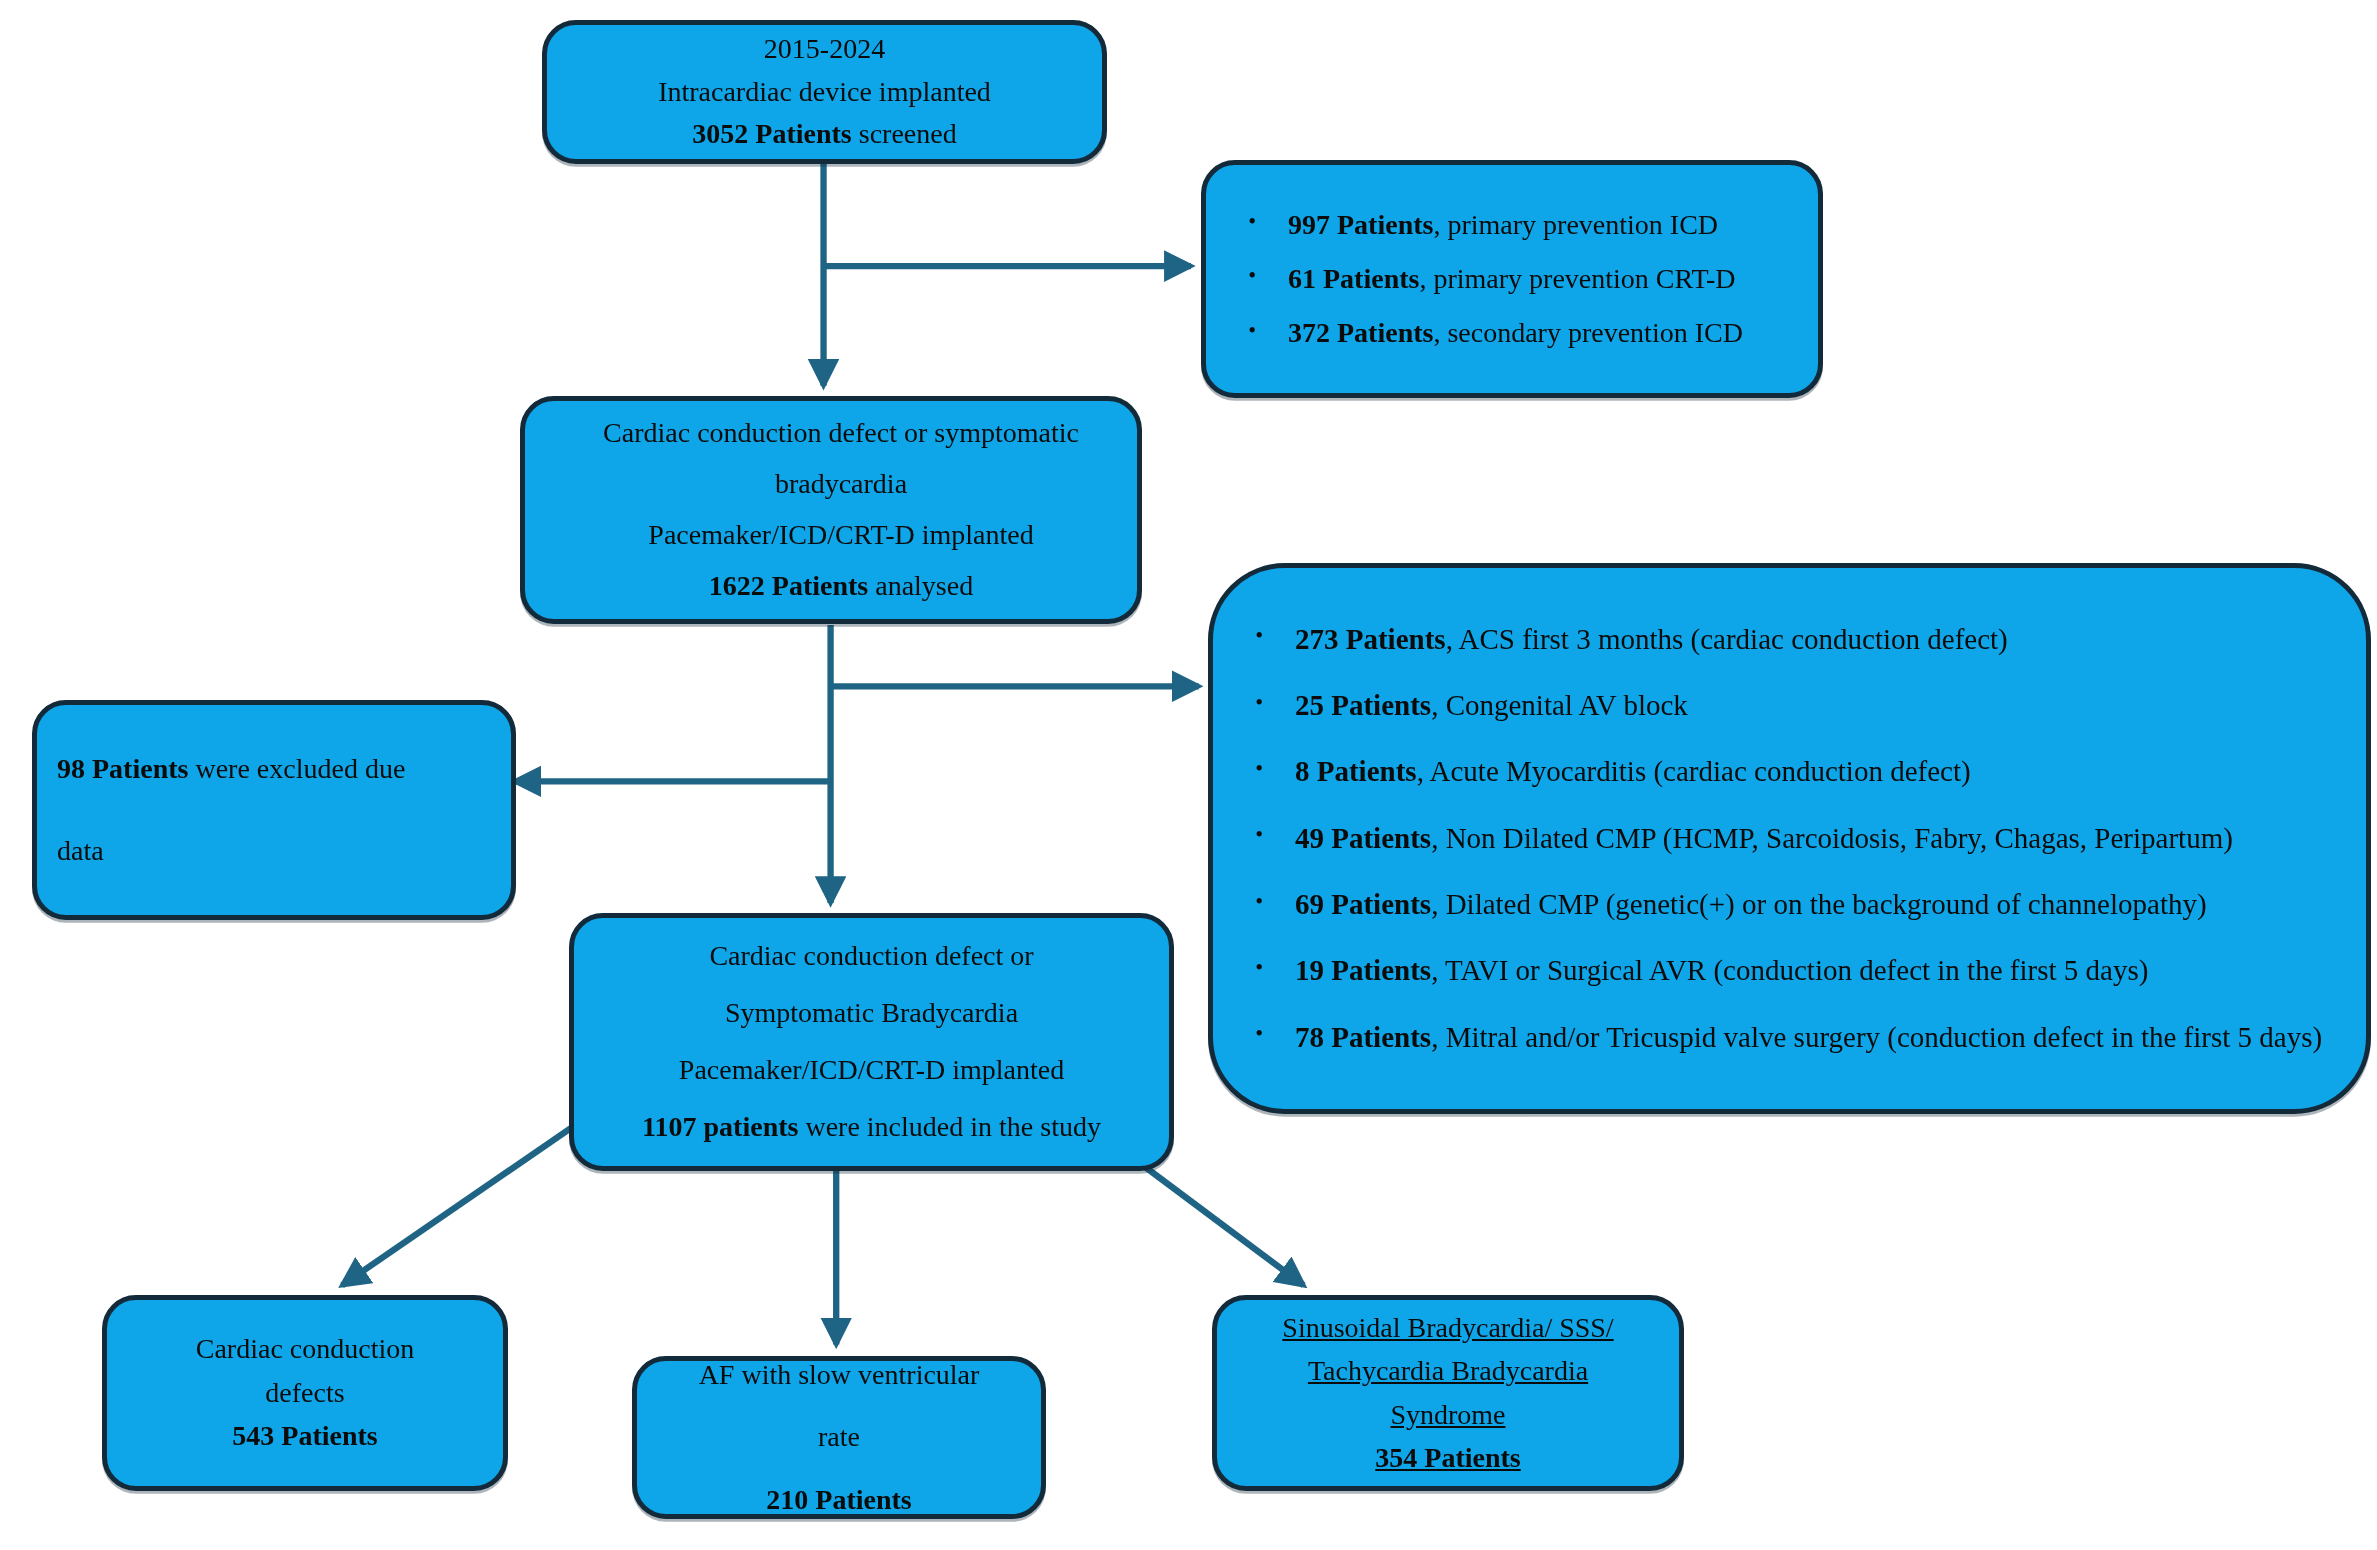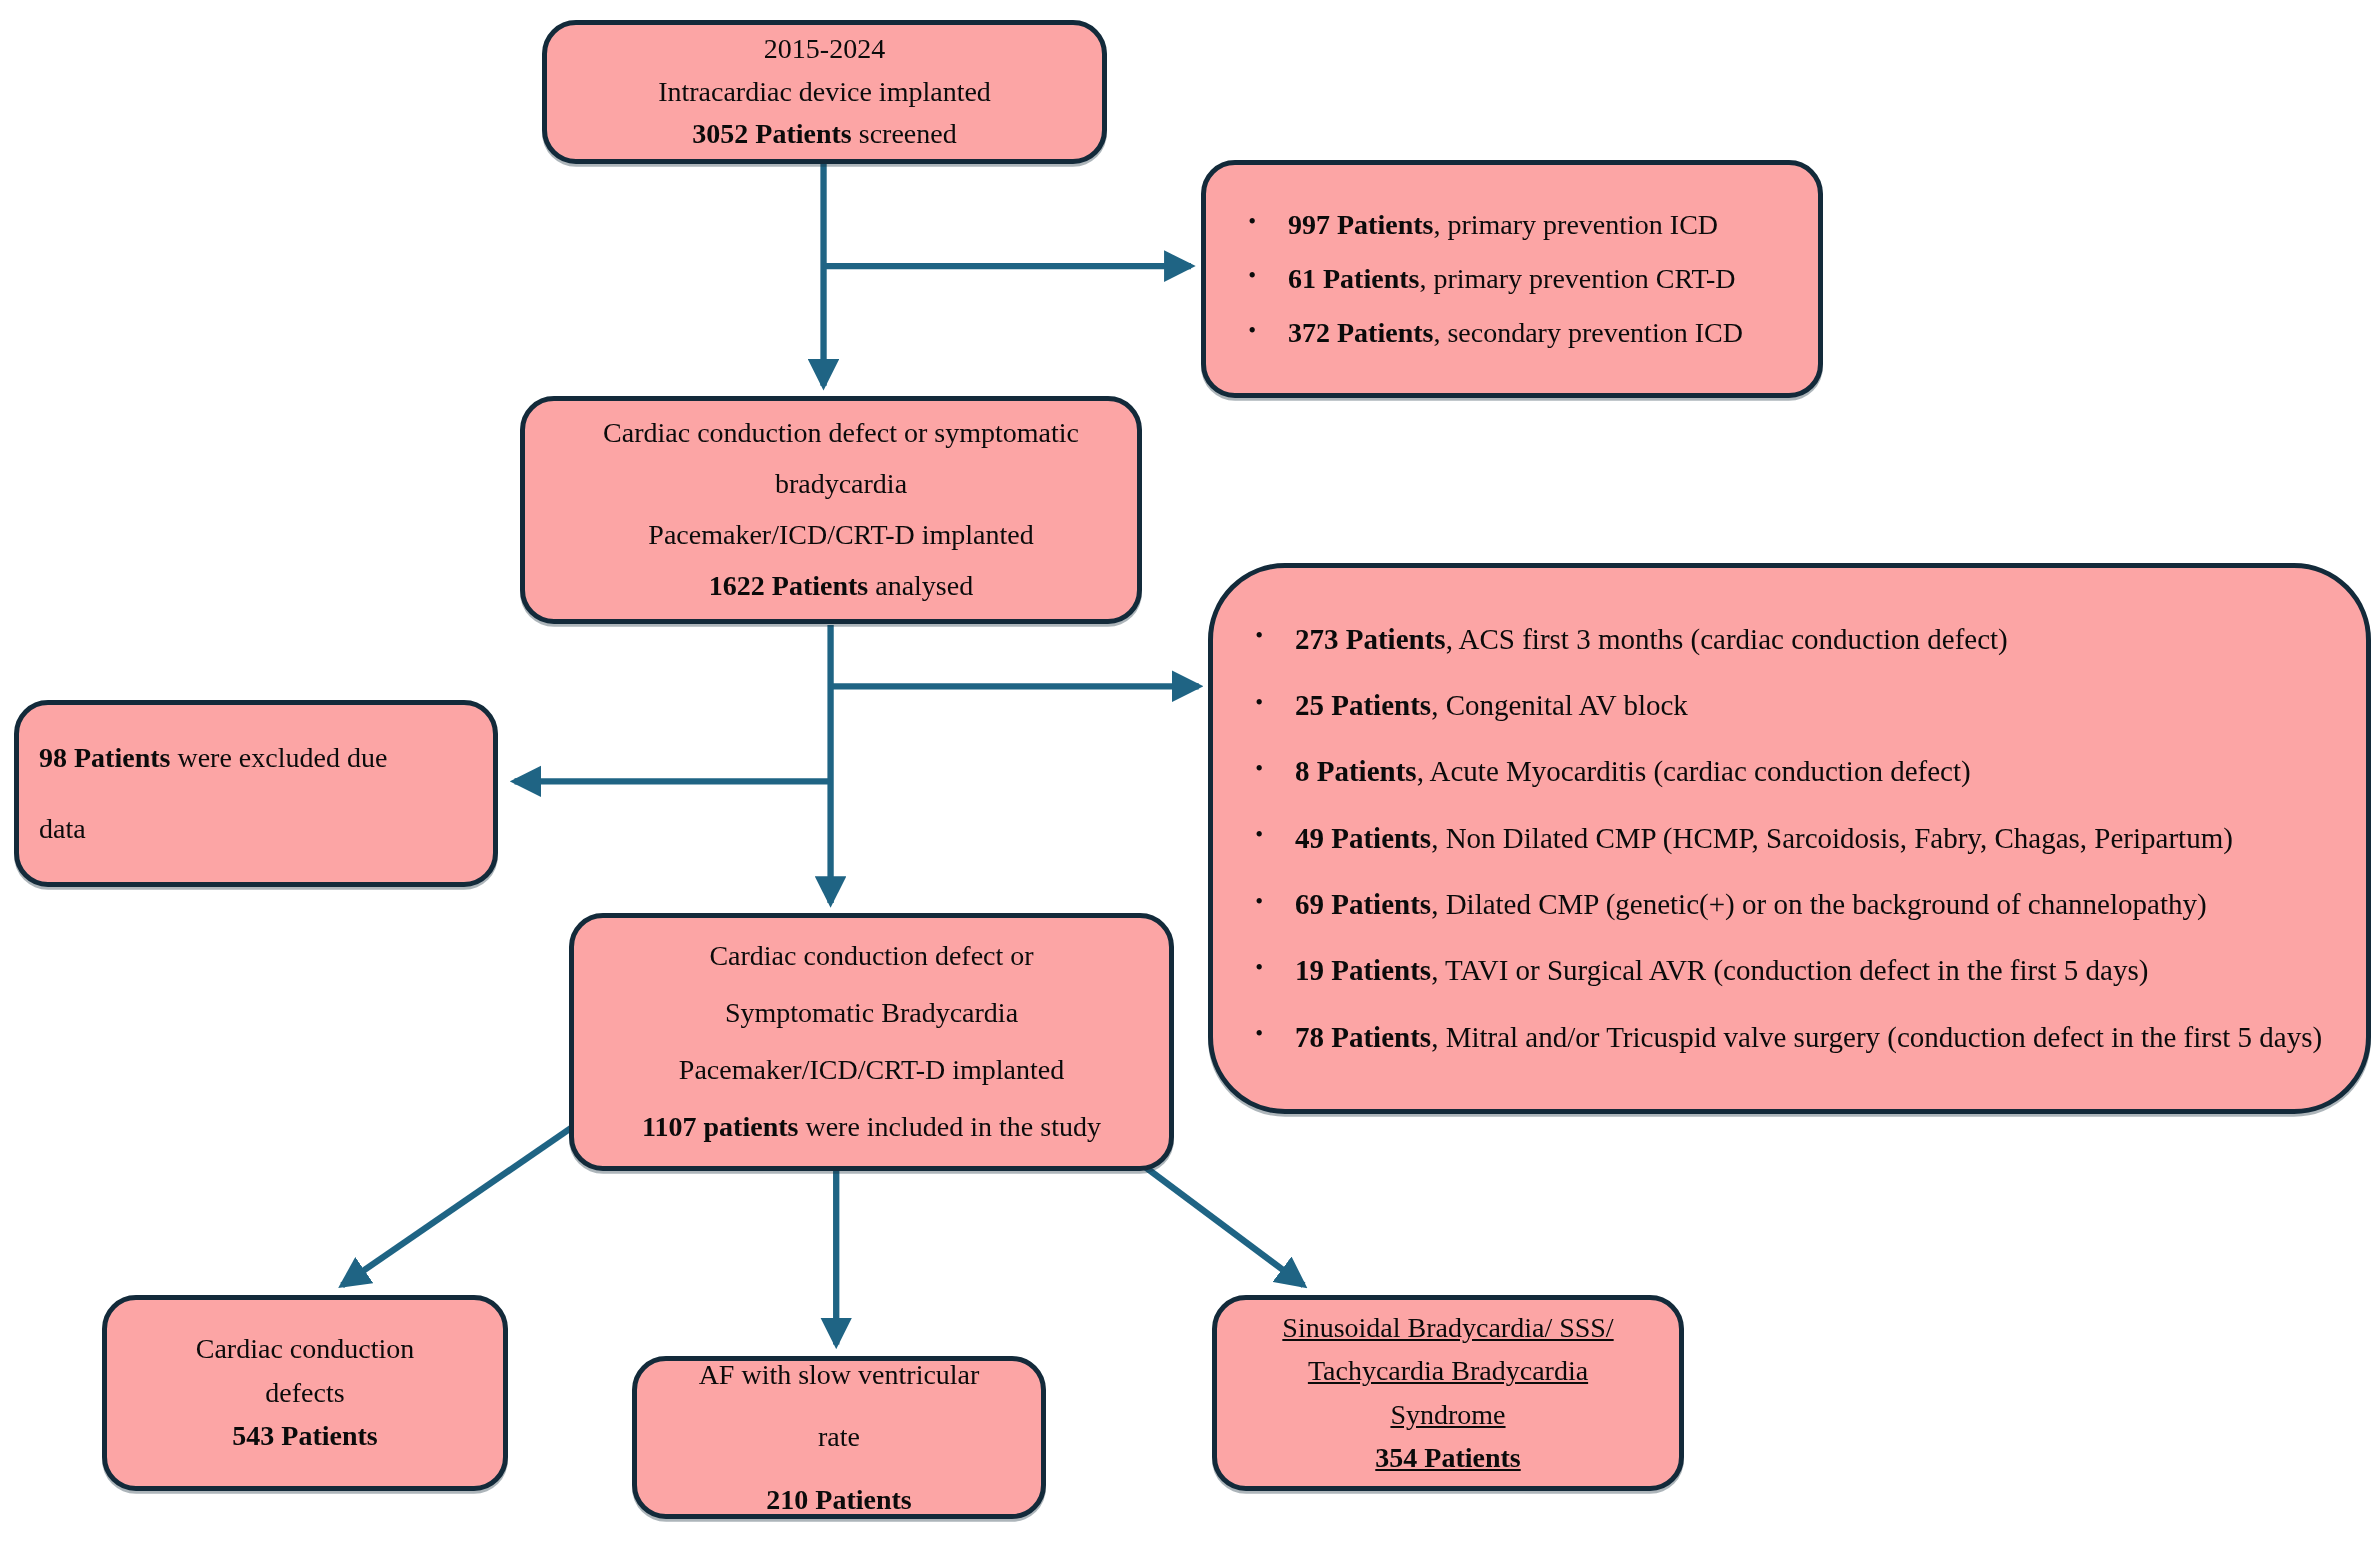--- a/index.html
+++ b/index.html
@@ -25,21 +25,21 @@
     pointer-events:none;
   }
   .arrow-layer line{
     stroke:var(--arrow-color);
     stroke-width:9;
   }
   .arrow-layer .head{ fill:var(--arrow-color); }
   .box{
     position:absolute;
     box-sizing:border-box;
-    background:#fca5a5;
+    background:#0ea5e9;
     border:5px solid var(--border-color);
     border-radius:34px;
     display:flex;
     flex-direction:column;
     justify-content:space-evenly;
     font-size:28px;
     line-height:1.3;
     box-shadow:0 2.8px 0 rgba(19,42,58,.35);
   }
   .box.center{ text-align:center; }
@@ -102,21 +102,21 @@
       <div class="line bullet"><span class="dot">•</span><b>372 Patients</b>, secondary prevention ICD</div>
     </div>
 
   <div class="box center" style="left:520px; top:396px; width:622px; height:228px;padding-left:20px;">
       <div class="line">Cardiac conduction defect or symptomatic</div>
       <div class="line">bradycardia</div>
       <div class="line">Pacemaker/ICD/CRT-D implanted</div>
       <div class="line"><b>1622 Patients</b> analysed</div>
     </div>
 
-  <div class="box leftalign" style="left:14px; top:700px; width:484px; height:187px;padding-left:10px;">
+  <div class="box leftalign" style="left:32px; top:700px; width:484px; height:220px;padding-left:10px;">
       <div class="line"><b>98 Patients</b> were excluded due</div>
       <div class="line">data</div>
     </div>
 
   <div class="box bullets big" style="left:1208px; top:563px; width:1163px; height:551px;">
       <div class="line bullet"><span class="dot">•</span><b>273 Patients</b>, ACS first 3 months (cardiac conduction defect)</div>
       <div class="line bullet"><span class="dot">•</span><b>25 Patients</b>, Congenital AV block</div>
       <div class="line bullet"><span class="dot">•</span><b>8 Patients</b>, Acute Myocarditis (cardiac conduction defect)</div>
       <div class="line bullet"><span class="dot">•</span><b>49 Patients</b>, Non Dilated CMP (HCMP, Sarcoidosis, Fabry, Chagas, Peripartum)</div>
       <div class="line bullet"><span class="dot">•</span><b>69 Patients</b>, Dilated CMP (genetic(+) or on the background of channelopathy)</div>

